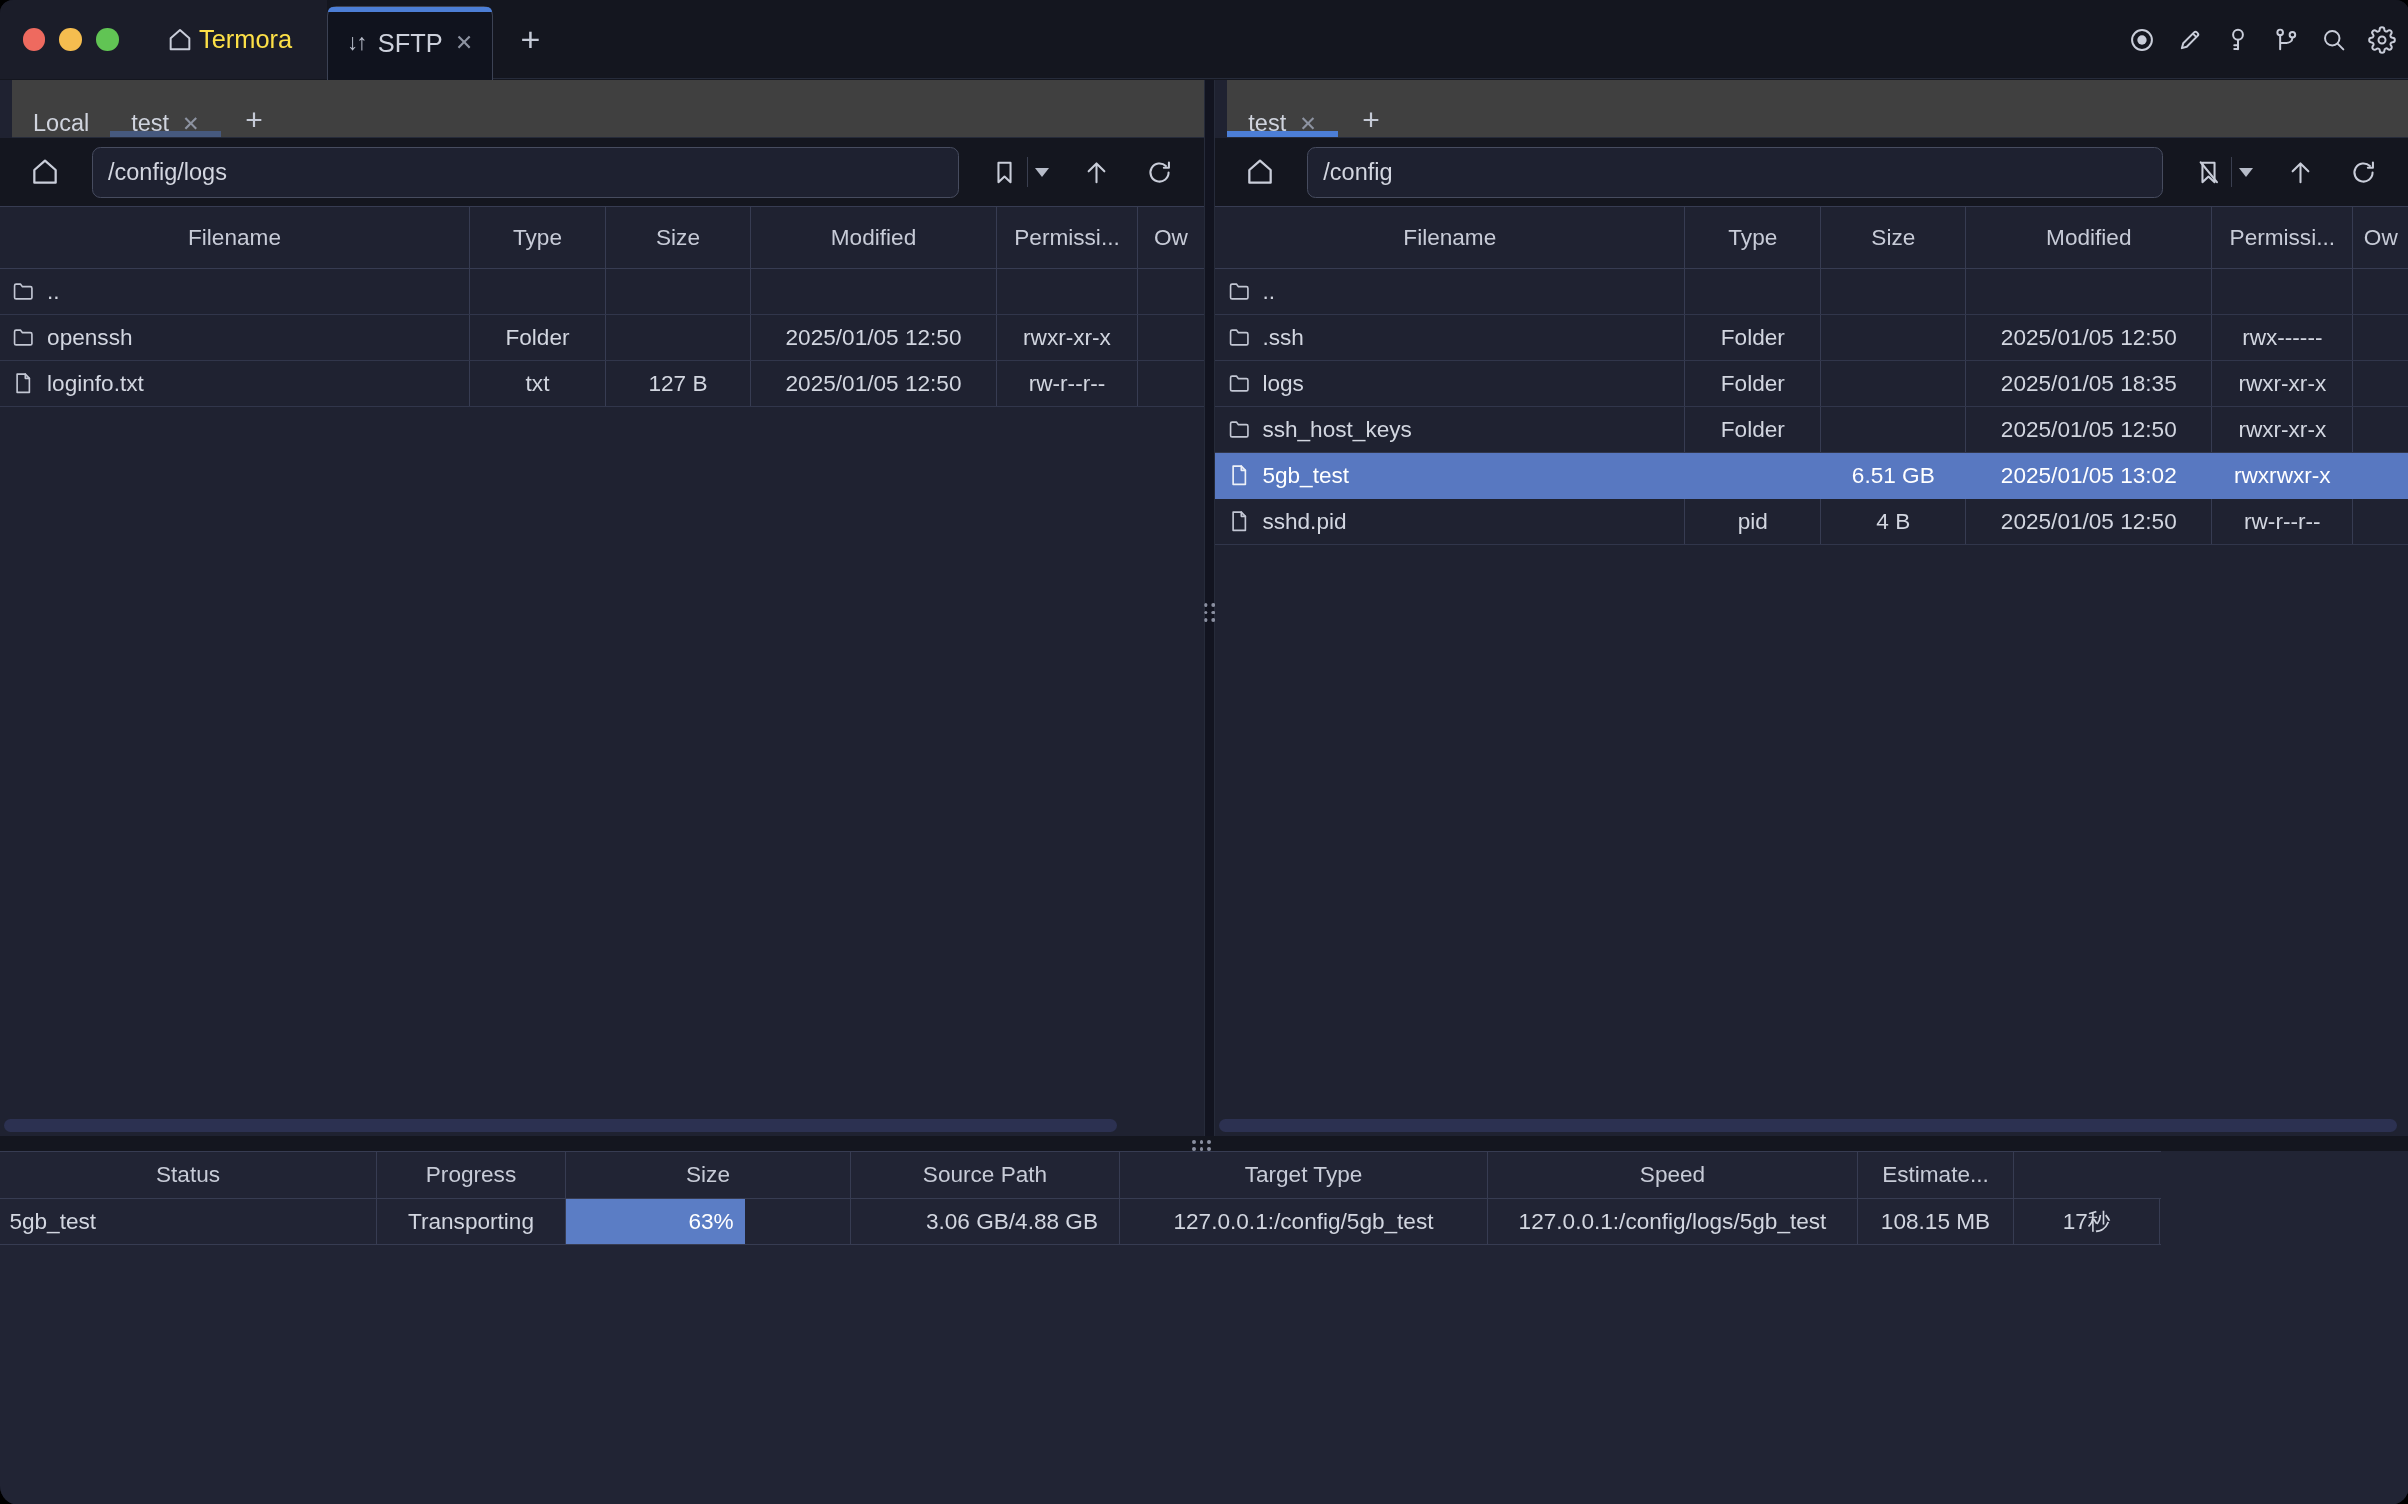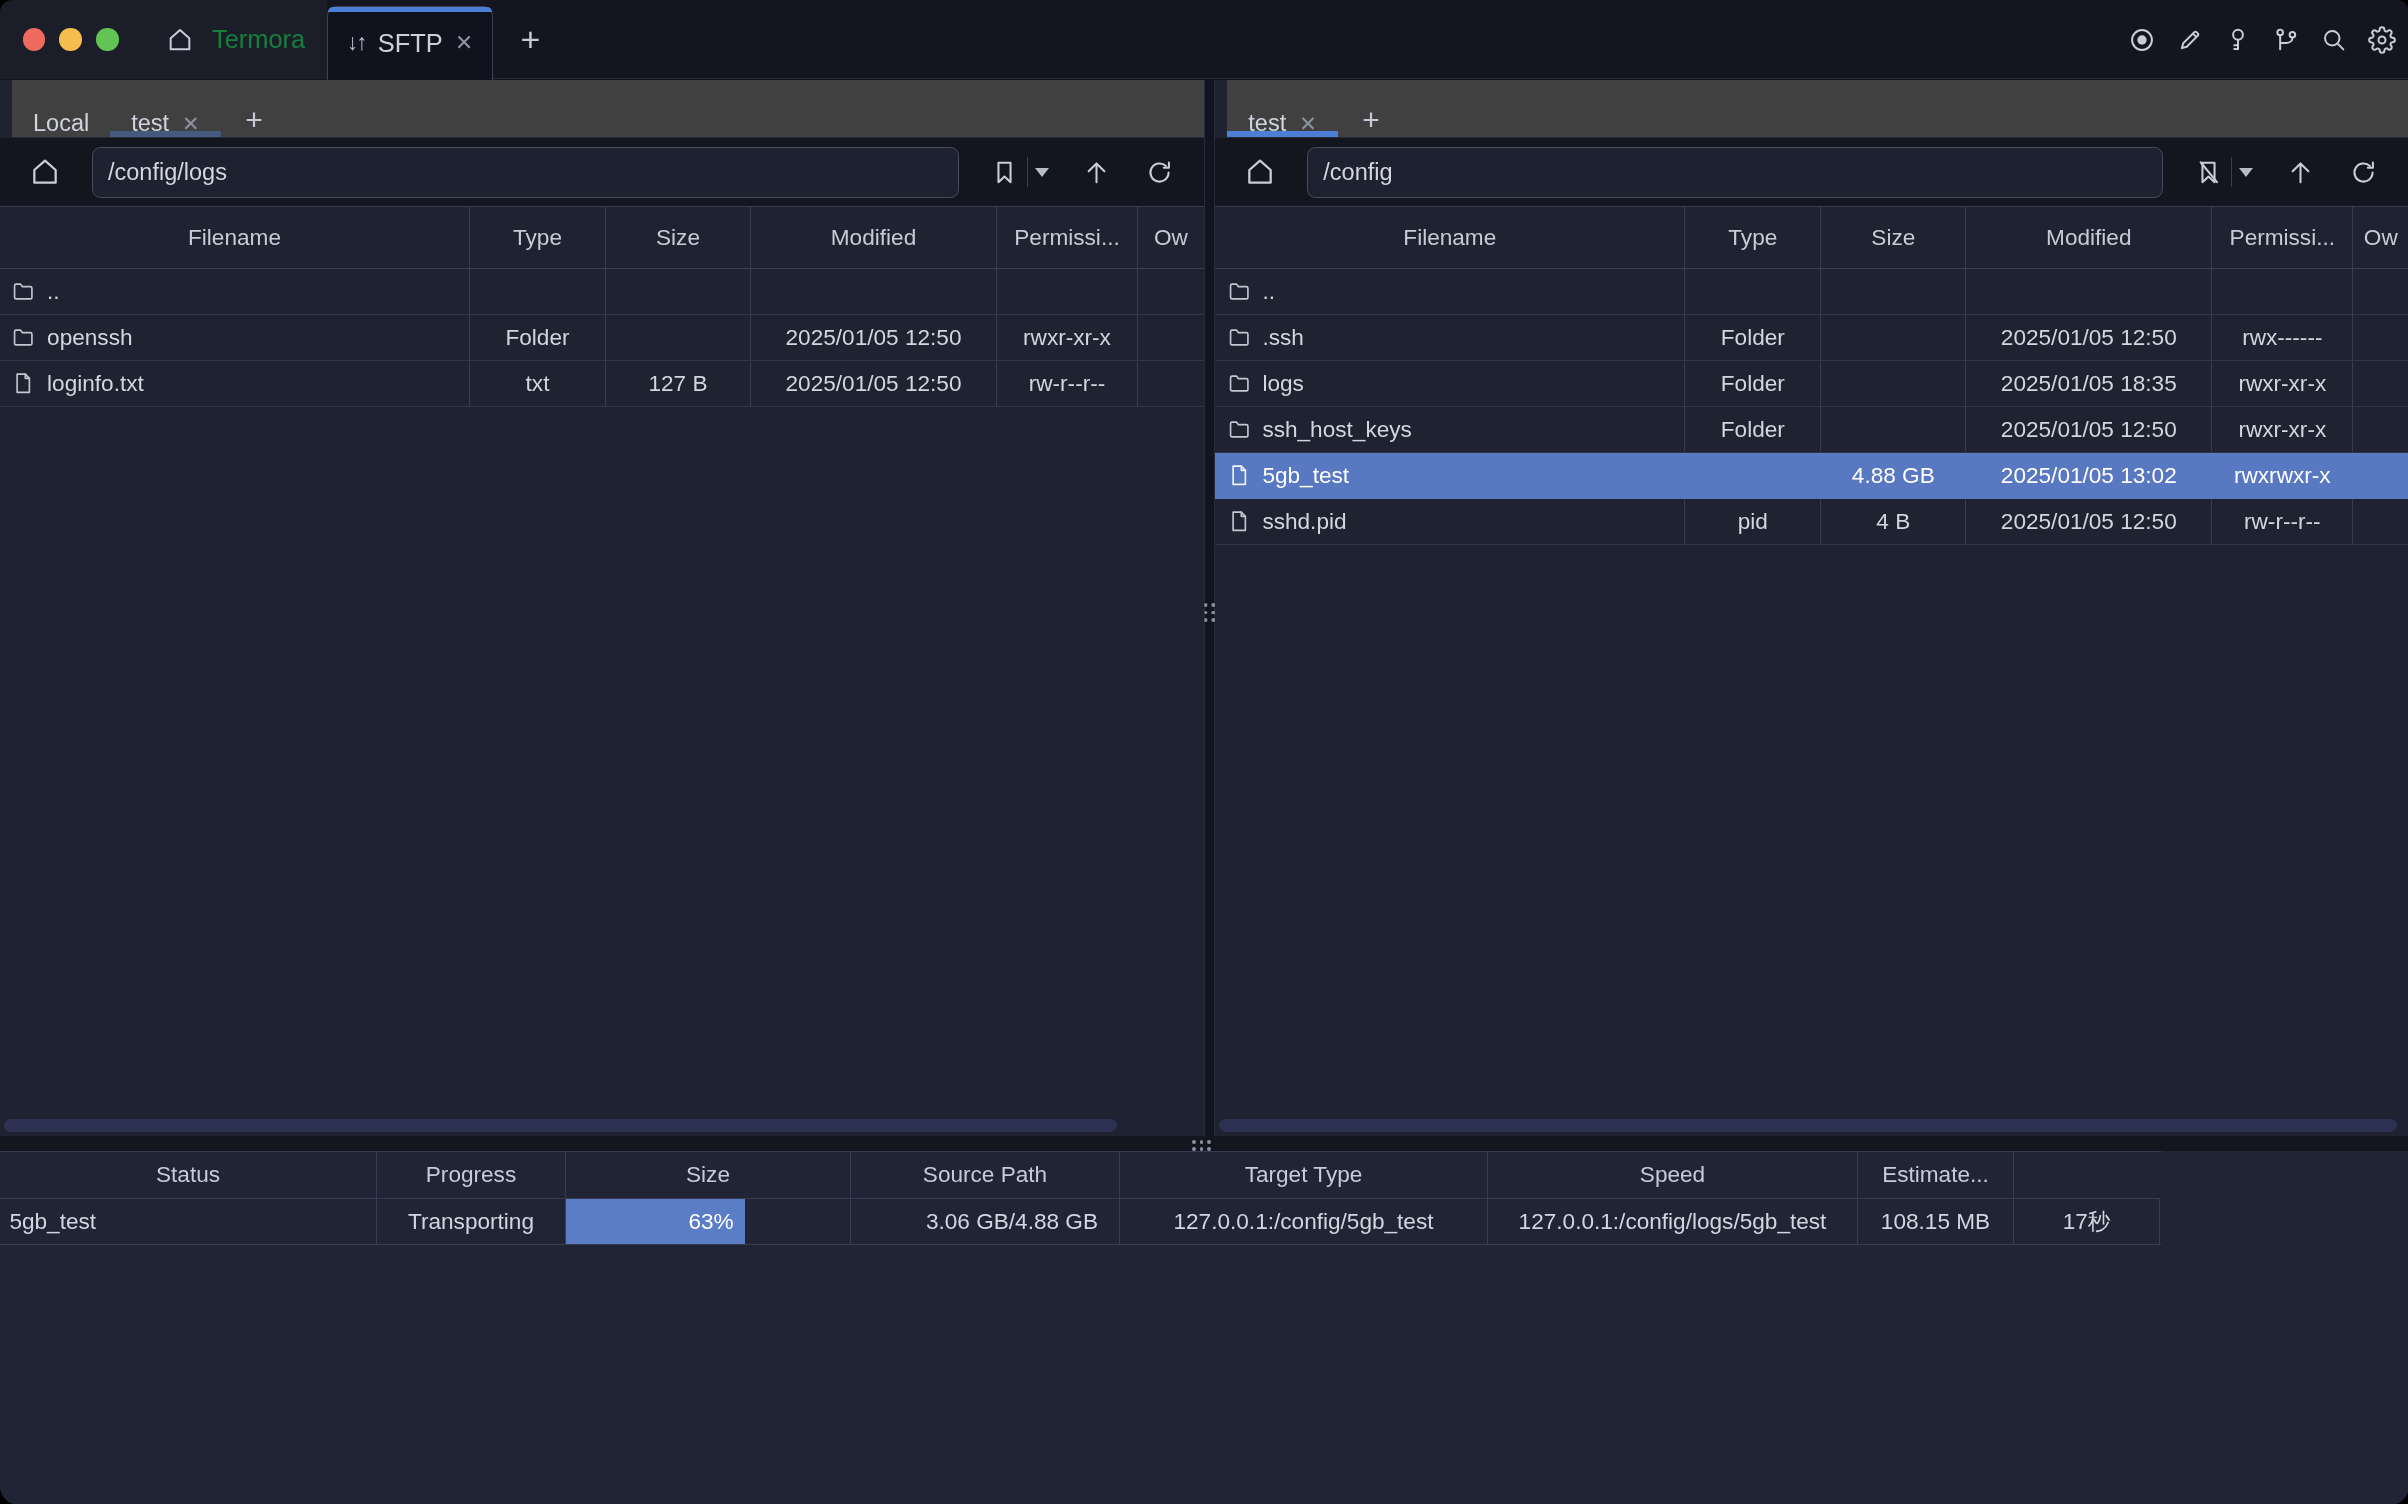--- a/index.html
+++ b/index.html
@@ -28,22 +28,22 @@
           border-radius:13px 13px 19px 19px;overflow:hidden;}
 
   
   .titlebar{position:absolute;left:0;top:0;width:2409px;height:79px;background:var(--bg-chrome);
             border-bottom:0.9px solid var(--chrome-line);}
   .tb-left-bg{position:absolute;left:0;top:0;width:327px;height:79px;background:var(--bg-titlebar-left);}
   .traffic{position:absolute;top:28px;width:22.6px;height:22.6px;border-radius:50%;}
   .t-red{left:22.6px;background:#ee6a5f;}
   .t-yellow{left:59px;background:#f5bd4f;}
   .t-green{left:96px;background:#61c454;}
-  .termora-tab{position:absolute;left:166px;top:0;height:79px;display:flex;align-items:center;gap:18px;
-               font-size:25.4px;color:#15803d;}
+  .termora-tab{position:absolute;left:166px;top:0;height:79px;display:flex;align-items:center;gap:5px;
+               font-size:25.4px;color:#fde047;}
   .sftp-tab{position:absolute;left:327px;top:5.6px;width:166px;height:74px;background:var(--bg-tab-active);
             border:0.9px solid #3c4254;border-bottom:none;border-radius:9.4px 9.4px 0 0;
             display:flex;align-items:center;justify-content:center;gap:12.2px;font-size:25.4px;color:#ccd0db;}
   .sftp-tab::before{content:'';position:absolute;top:0;left:0;right:0;height:5.6px;background:var(--accent);
             border-radius:8.5px 8.5px 0 0;}
   .updown-glyph{font-size:22.6px;color:#b7bcc9;letter-spacing:-1.9px;}
   .close-glyph{font-size:21.7px;color:#8d93a1;cursor:default;}
   .tb-plus{position:absolute;left:508px;top:0;height:79px;width:45px;display:flex;align-items:center;
            justify-content:center;font-size:34px;font-weight:300;color:#c5cad6;}
   .tb-icons{position:absolute;right:13px;top:0;height:79px;display:flex;align-items:center;gap:20px;}
@@ -426,21 +426,21 @@
           <div class="fc namecell">
               <span class="ficon">
                 <svg viewBox="0 0 24 24">
                   <path d="M6 3h8l4 4.2V21H6z"></path>
                   <path d="M14 3v4.2h4"></path>
                 </svg>
               </span>
               <span>5gb_test</span>
             </div>
           <div class="fc"></div>
-          <div class="fc">4.88 GB</div>
+          <div class="fc">6.51 GB</div>
           <div class="fc">2025/01/05 13:02</div>
           <div class="fc">rwxrwxr-x</div>
           <div class="fc"></div>
         </div>
 
         <div class="frow">
           <div class="fc namecell">
               <span class="ficon">
                 <svg viewBox="0 0 24 24">
                   <path d="M6 3h8l4 4.2V21H6z"></path>

